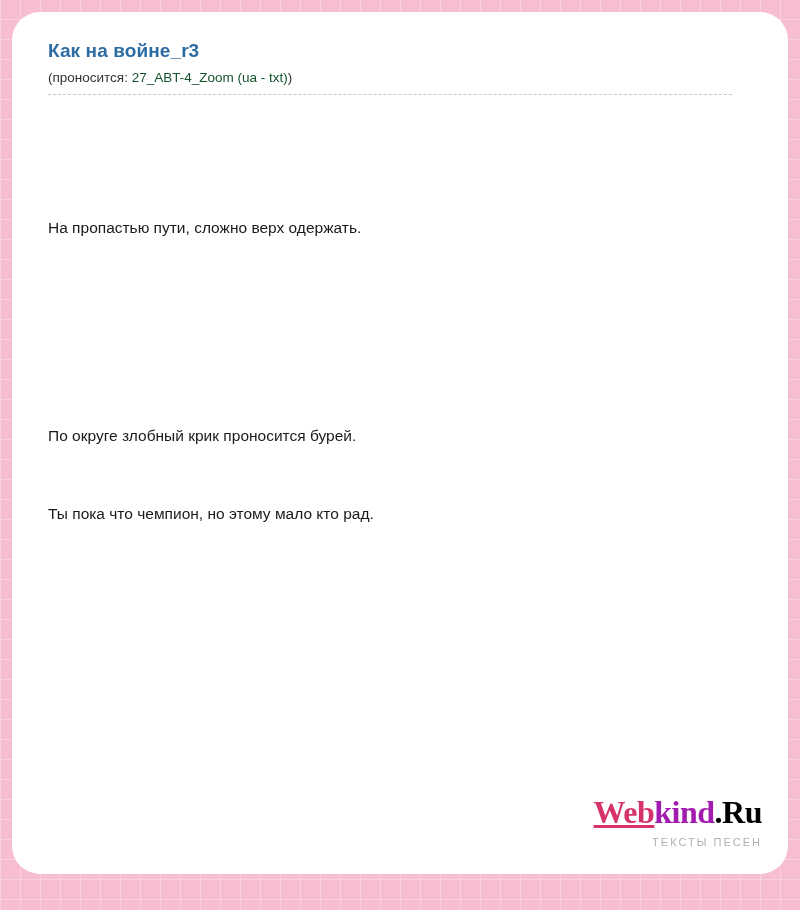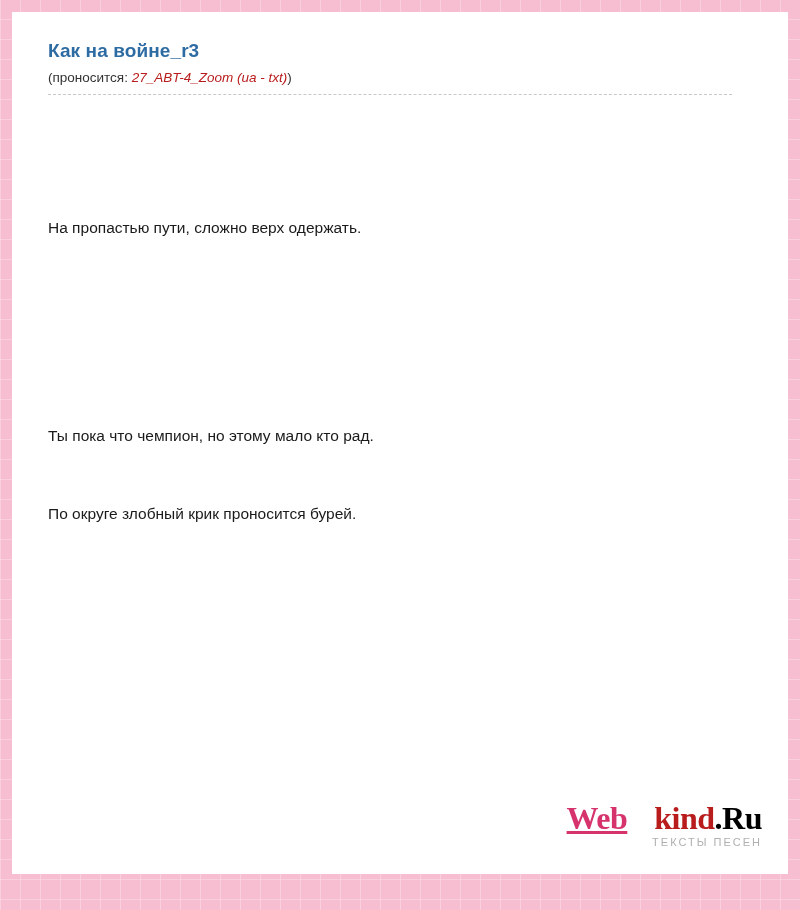--- a/index.html
+++ b/index.html
@@ -27,39 +27,39 @@
   .sheet {
     position: absolute;
     left: 12px;
     top: 12px;
     width: 776px;
     height: 862px;
     background: #ffffff;
     box-sizing: border-box;
     padding: 28px 56px 10px 36px;
     overflow: hidden;
+    border-radius: 28px;
   }
   .song-title {
     color: #2d6ca2;
     font-size: 19px;
     font-weight: bold;
     margin: 0 0 8px 0;
     letter-spacing: 0.1px;
   }
   .performer-line {
     font-size: 13.5px;
     color: #333333;
     padding-bottom: 9px;
     border-bottom: 1px dashed #c8c8c8;
     margin-bottom: 16px;
   }
   .performer-line a {
-    color: #b91c1c;
+    color: #14532d;
     text-decoration: none;
-    font-style: italic;
   }
   .lyrics {
     font-size: 15.5px;
     line-height: 26px;
     color: #1a1a1a;
     white-space: pre-wrap;
     margin: 0;
     font-family: "Liberation Sans", sans-serif;
   }
   .verse {
@@ -80,50 +80,49 @@
     font-weight: bold;
     font-family: "Liberation Serif", serif;
     letter-spacing: -0.5px;
     line-height: 1;
   }
   .logo-web {
     color: #d6336c;
     text-decoration: underline;
   }
   .logo-kind {
-    color: #b91c1c;
-    margin-left: 27px;
+    color: #a21caf;
   }
   .logo-ru {
     color: #000000;
   }
   .logo-sub {
     font-size: 11px;
     color: #b0b0b0;
     letter-spacing: 2px;
-    margin-top: 2px;
+    margin-top: 8px;
   }
 </style>
 </head>
 <body>
 
 <div class="page">
   <div class="sheet">
 
     <h1 class="song-title">Как на войне_r3</h1>
 
     <div class="performer-line"><span>(проносится: </span><a href="#">27_ABT-4_Zoom (ua - txt)</a><span>)</span></div>
 
     <div class="lyrics">
       <div class="verse">
         <div>На пропастью пути, сложно верх одержать.</div>
       </div>
       <div class="verse">
+        <div>По округе злобный крик проносится бурей.</div>
         <div>Ты пока что чемпион, но этому мало кто рад.</div>
-        <div>По округе злобный крик проносится бурей.</div>
         
       </div>
       
       
       
       
     </div>
 
     <div class="logo">
       <div class="logo-main"><span class="logo-web">Web</span><span class="logo-kind">kind</span><span class="logo-ru">.Ru</span></div>

